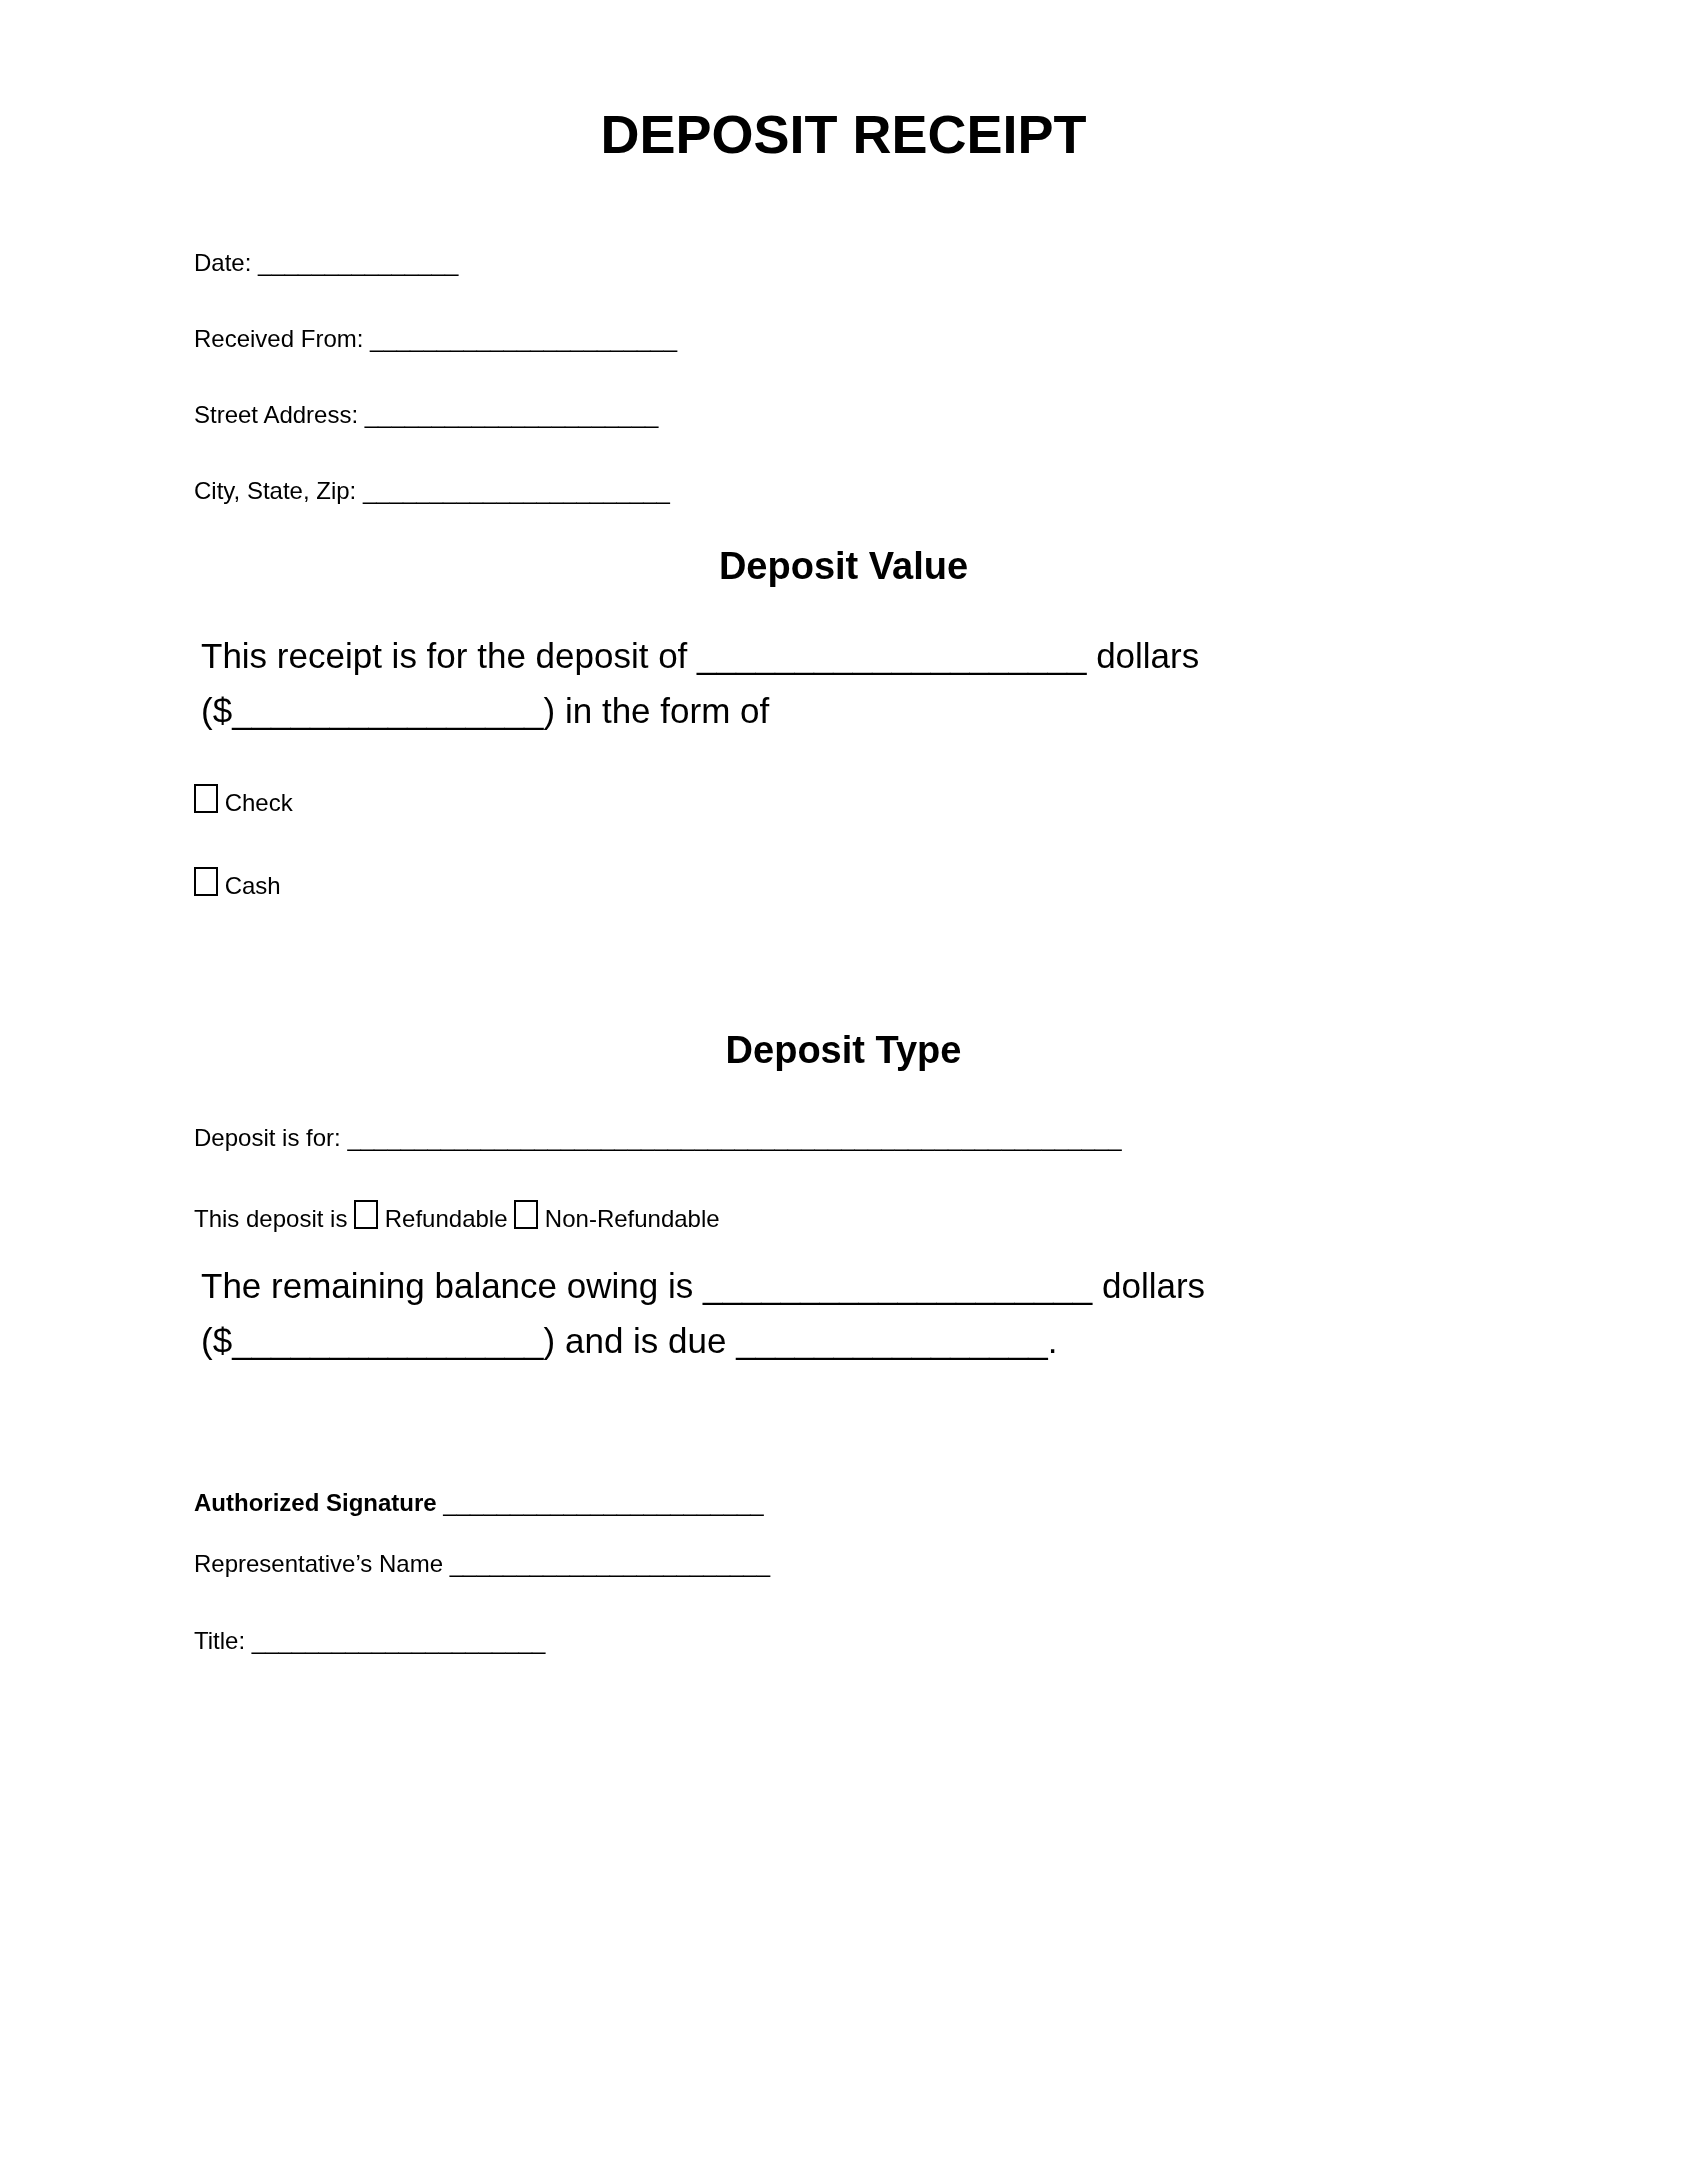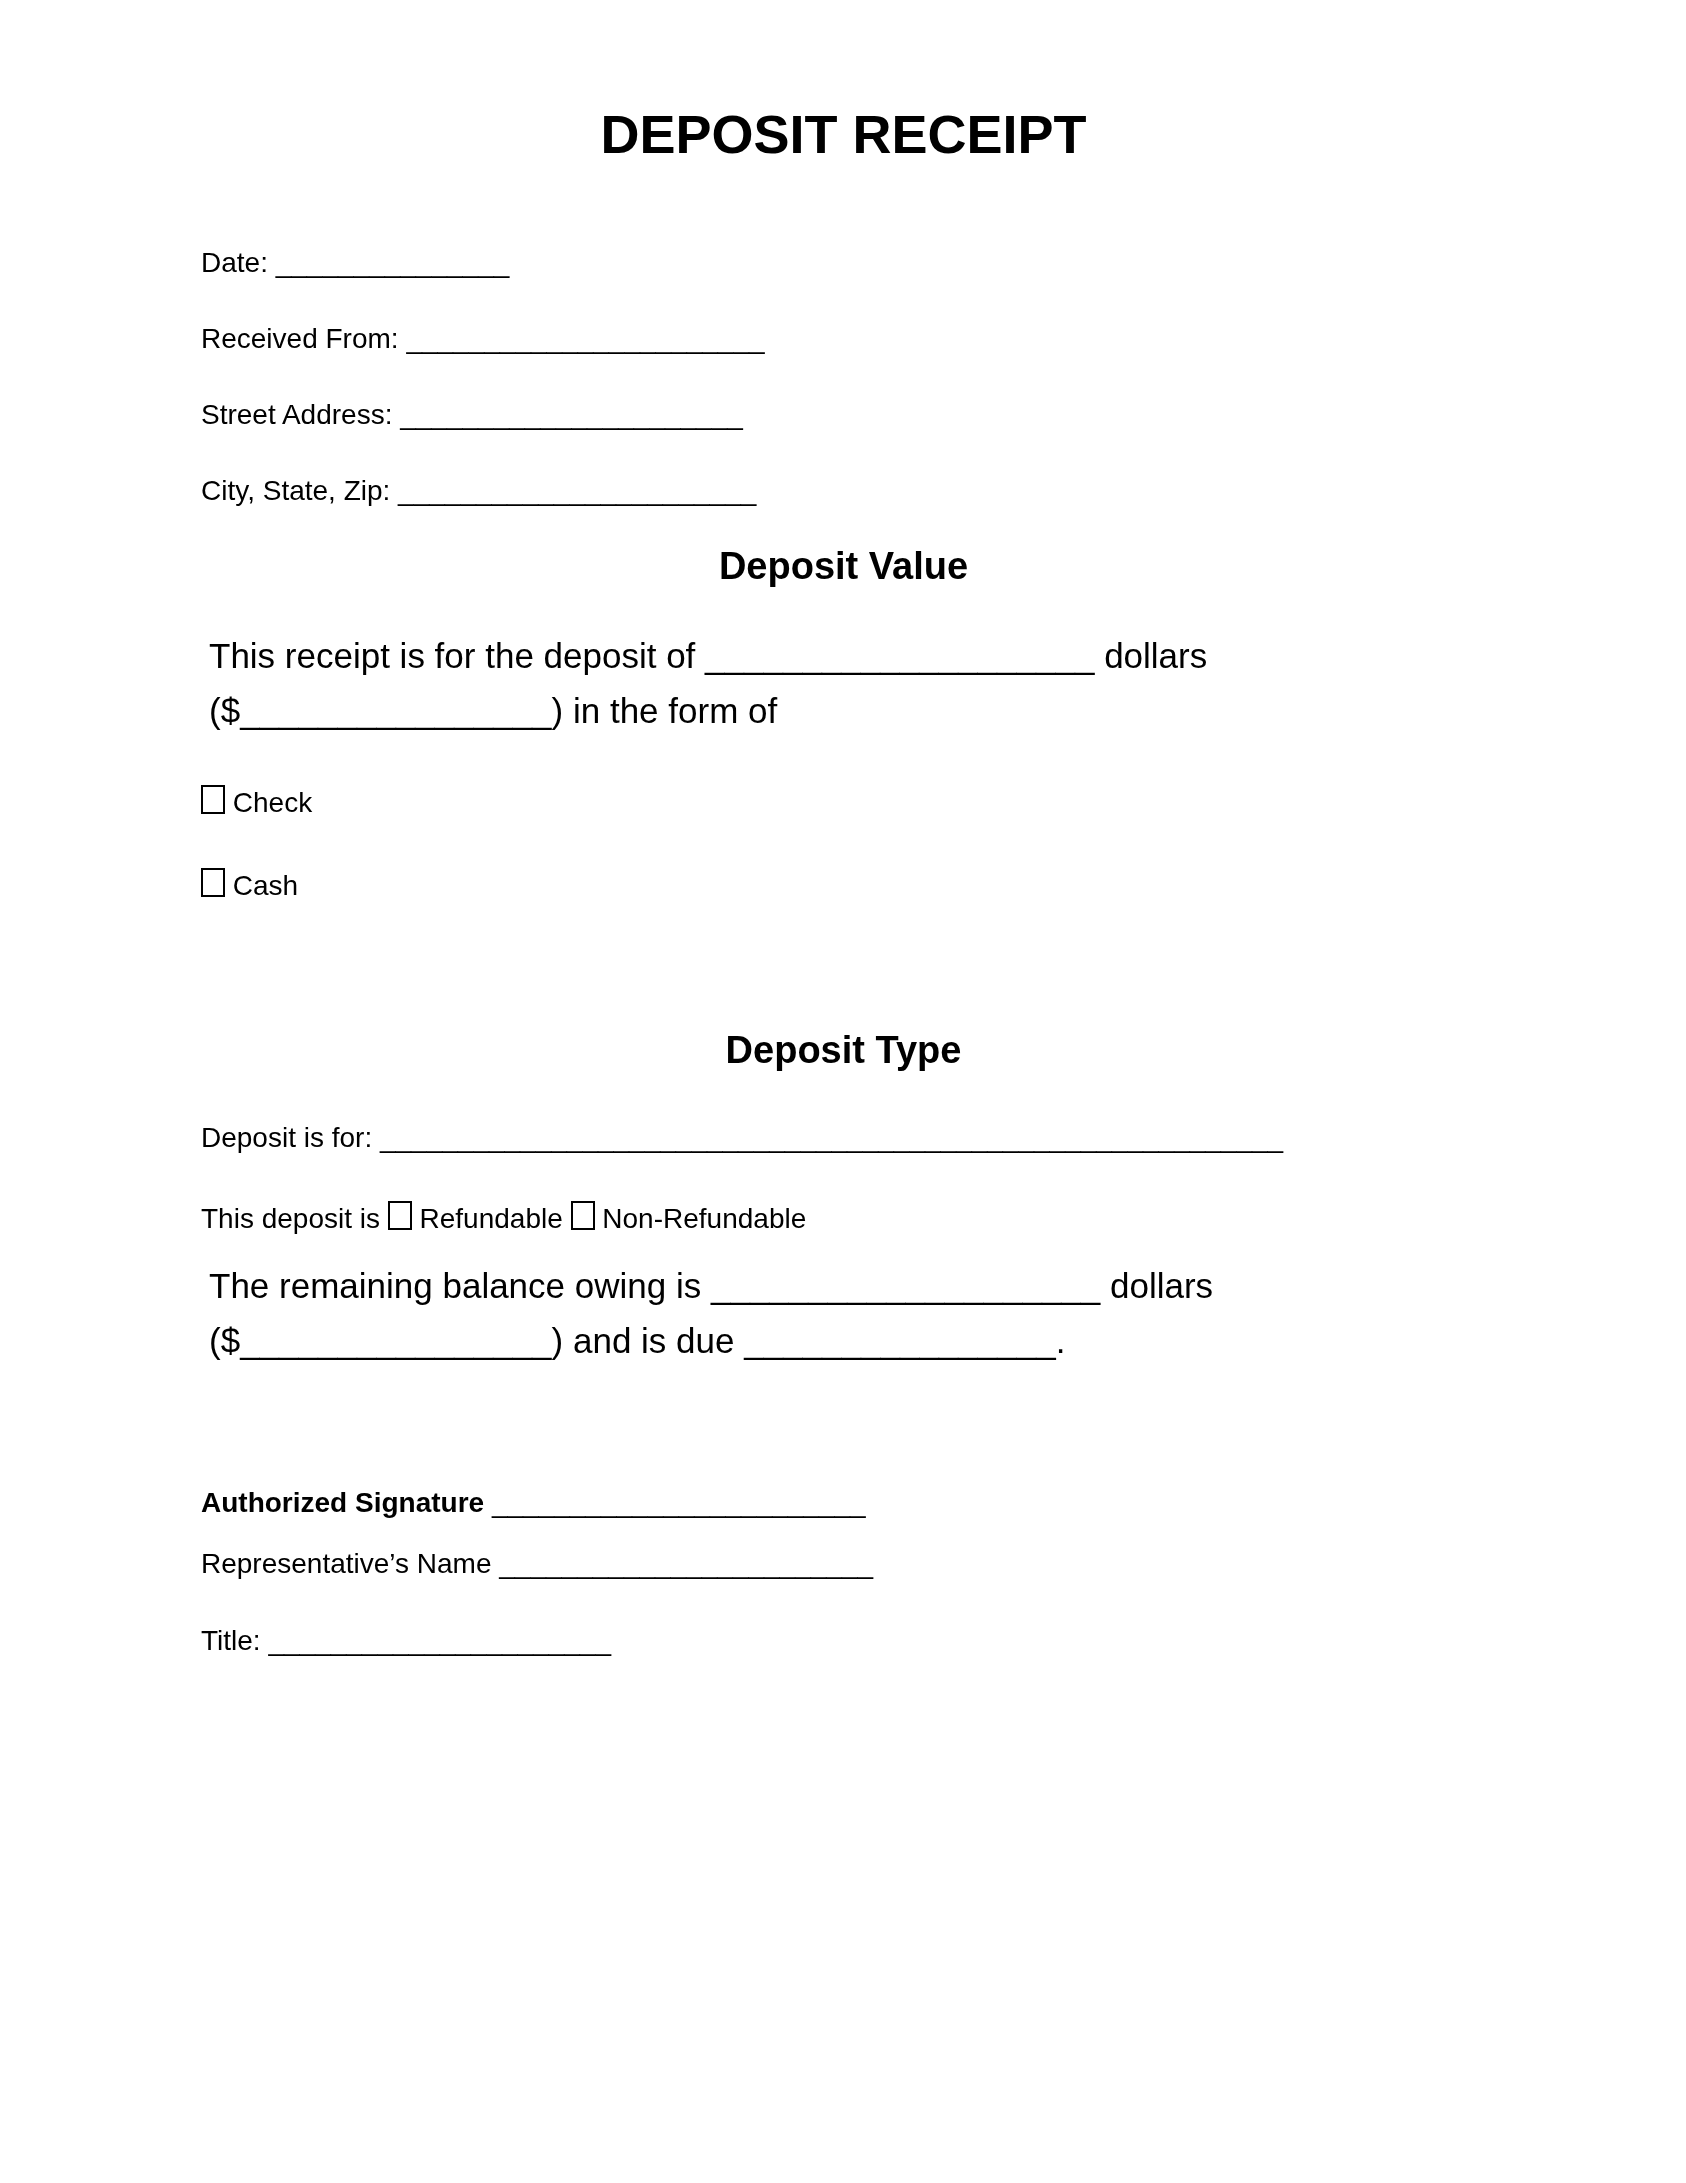--- a/index.html
+++ b/index.html
@@ -17,25 +17,25 @@
     text-align:center; font-size:54px; font-weight:bold; margin:0;
     letter-spacing:0;
   }
   .section-heading {
     position:absolute; left:0; width:100%;
     text-align:center; font-size:38px; font-weight:bold; margin:0;
   }
   .h-value { top:545px; }
   .h-type  { top:1029px;text-align:center; }
   .row {
-    position:absolute; left:201px;
-    font-size:28px; line-height:40px; white-space:nowrap;
+    position:absolute; left:194px;
+    font-size:24px; line-height:40px; white-space:nowrap;
   }
   .para {
-    position:absolute; left:209px; width:1337px;
+    position:absolute; left:201px; width:1337px;
     font-size:35px; line-height:55px;
   }
   .r-date   { top:243px; }
   .r-recv   { top:319px; }
   .r-street { top:395px; }
   .r-city   { top:471px; }
   .p-value  { top:628px; }
   .r-check  { top:783px; }
   .r-cash   { top:866px; }
   .r-other  { top:949px; }

